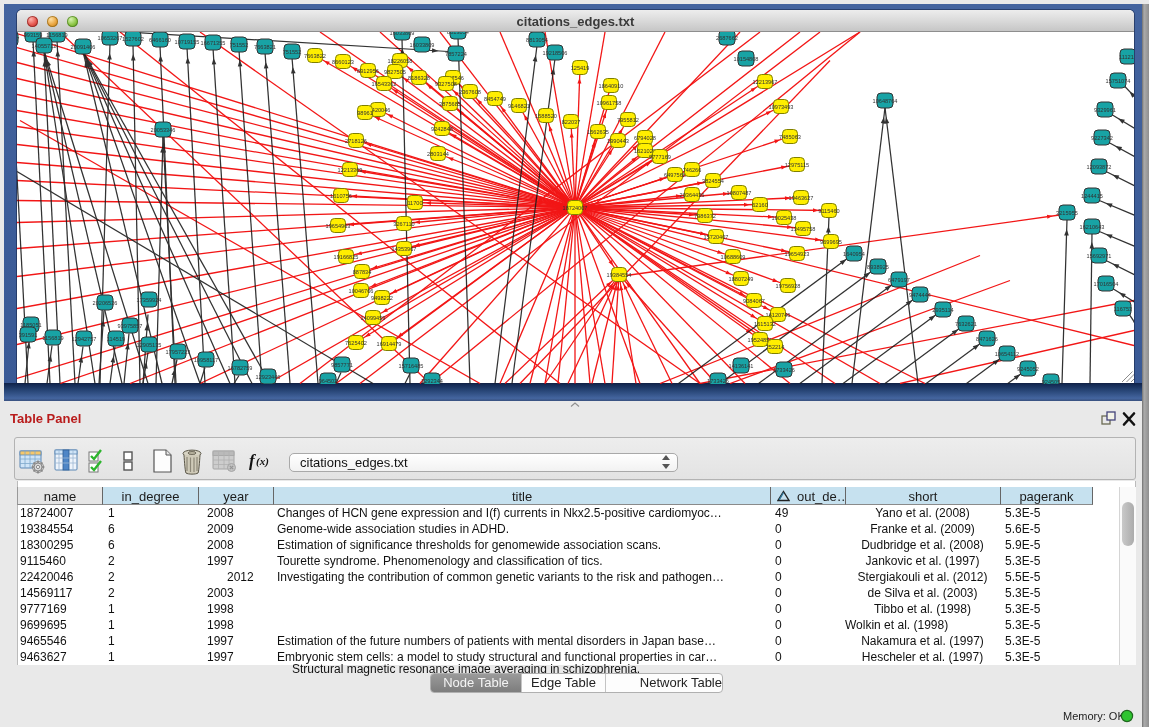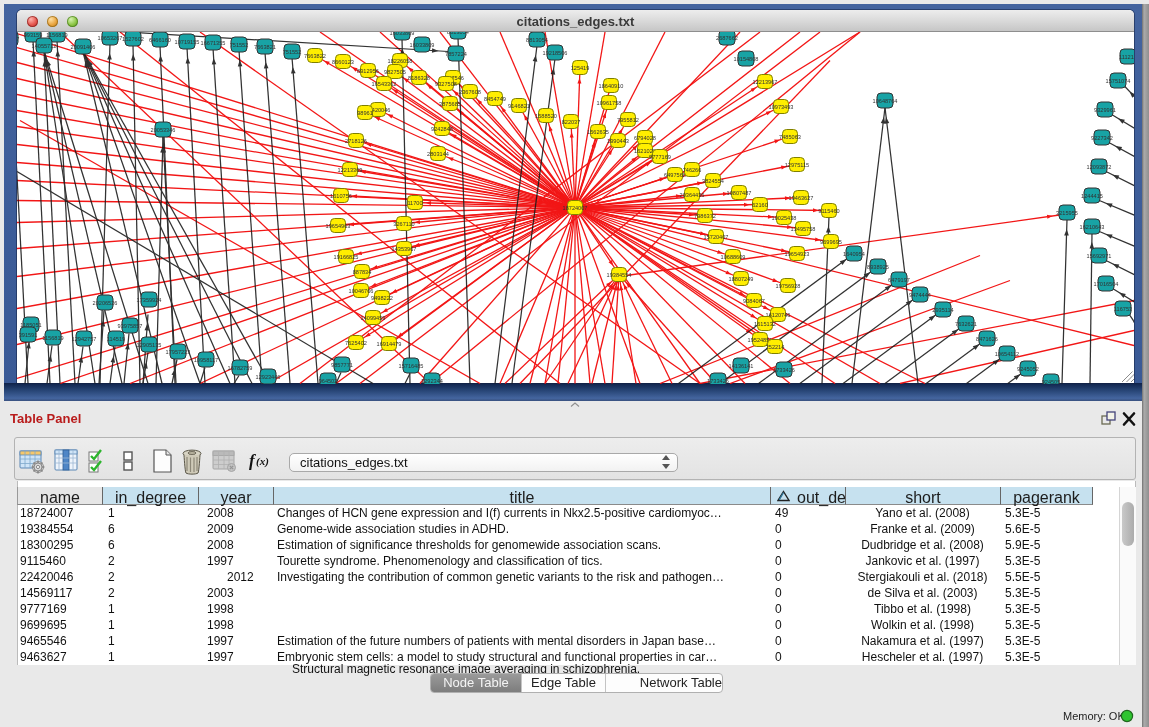--- a/index.html
+++ b/index.html
@@ -19,21 +19,21 @@
 #canvas { left:17px; top:31.5px; width:1117px; height:351.5px; background:#fff; overflow:hidden; }
 #tablepanel { left:0; top:401px; width:1149px; height:326px; background:#e9e9e9; }
 #tp-title { left:10px; top:411px; font-size:13px; color:#b91c1c;font-weight:bold; }
 #toolbar { left:14px; top:437px; width:1122px; height:43px; border:1px solid #b3b3b3; border-radius:3px;
   background:linear-gradient(180deg,#ededed,#e3e3e3); }
 #combo { left:289px; top:452.5px; width:389px; height:19px; background:linear-gradient(180deg,#ffffff,#f2f2f2);
   border:1px solid #a9a9a9; border-radius:5px; font-size:13px; color:#111; padding:1px 0 0 10px; }
 #tablewhite { left:17px; top:481px; width:1119px; height:184px; background:#fff;
   border-left:1px solid #bbb; border-right:1px solid #bbb; }
 .hd { position:absolute; top:487px; height:18px; background:#c6e1ef; border-left:1px solid #666; border-bottom:1px solid #8a8a8a;
-  font-size:16px; color:#1c1c1c; text-align:center; padding-top:1.5px; }
+  font-size:13px; color:#1c1c1c; text-align:center; padding-top:1.5px; }
 .trow { position:absolute; left:0; width:1149px; height:16px; font-size:12px; color:#111; }
 .trow span { position:absolute; top:1px; white-space:nowrap; }
 #vscroll { left:1119px; top:487px; width:17px; height:178px; background:#fafafa; border-left:1px solid #d5d5d5; }
 #vthumb { left:1121.5px; top:502px; width:12px; height:44px; background:linear-gradient(90deg,#c9c9c9,#ababab);
   border-radius:6px; }
 #tabs { left:430px; top:672.5px; height:20px; display:flex; border:1px solid #b0b0b0; border-radius:4px;
   overflow:hidden; background:#fdfdfd; font-size:13px; }
 .tab { padding-top:1px; color:#222; border-left:1px solid #c4c4c4; text-align:center; }
 .tab.first { border-left:none; background:linear-gradient(180deg,#9a9a9a,#7d7d7d); color:#f4f4f4; }
 #memtxt { left:1063px; top:710px; font-size:11px; color:#222; }
@@ -799,21 +799,21 @@
     <span style="left:775px;">0</span>
 <span style="left:845px;width:155px;text-align:center;">Jankovic et al. (1997)</span>
     <span style="left:1005px;">5.3E-5</span>
 </div>
 <div class="trow" style="top:569px;">
 <span style="left:20px;">22420046</span>
     <span style="left:108px;">2</span>
     <span style="left:207px;margin-left:20px;">2012</span>
 <span style="left:277px;">Investigating the contribution of common genetic variants to the risk and pathogen…</span>
     <span style="left:775px;">0</span>
-<span style="left:845px;width:155px;text-align:center;">Stergiakouli et al. (2018)</span>
+<span style="left:845px;width:155px;text-align:center;">Stergiakouli et al. (2012)</span>
     <span style="left:1005px;">5.5E-5</span>
 </div>
 <div class="trow" style="top:585px;">
 <span style="left:20px;">14569117</span>
     <span style="left:108px;">2</span>
     <span style="left:207px;">2003</span>
     <span style="left:775px;">0</span>
 <span style="left:845px;width:155px;text-align:center;">de Silva et al. (2003)</span>
     <span style="left:1005px;">5.3E-5</span>
 </div>
@@ -824,21 +824,21 @@
     <span style="left:775px;">0</span>
 <span style="left:845px;width:155px;text-align:center;">Tibbo et al. (1998)</span>
     <span style="left:1005px;">5.3E-5</span>
 </div>
 <div class="trow" style="top:617px;">
 <span style="left:20px;">9699695</span>
     <span style="left:108px;">1</span>
     <span style="left:207px;">1998</span>
 <span style="left:292px;margin-top:44px;">Structural magnetic resonance image averaging in schizophrenia.</span>
     <span style="left:775px;">0</span>
-<span style="left:845px;width:155px;text-align:center;">Wolkin et al. (1998)</span>
+<span style="left:845px;width:155px;">Wolkin et al. (1998)</span>
     <span style="left:1005px;">5.3E-5</span>
 </div>
 <div class="trow" style="top:633px;">
 <span style="left:20px;">9465546</span>
     <span style="left:108px;">1</span>
     <span style="left:207px;">1997</span>
 <span style="left:277px;">Estimation of the future numbers of patients with mental disorders in Japan base…</span>
     <span style="left:775px;">0</span>
 <span style="left:845px;width:155px;text-align:center;">Nakamura et al. (1997)</span>
     <span style="left:1005px;">5.3E-5</span>

